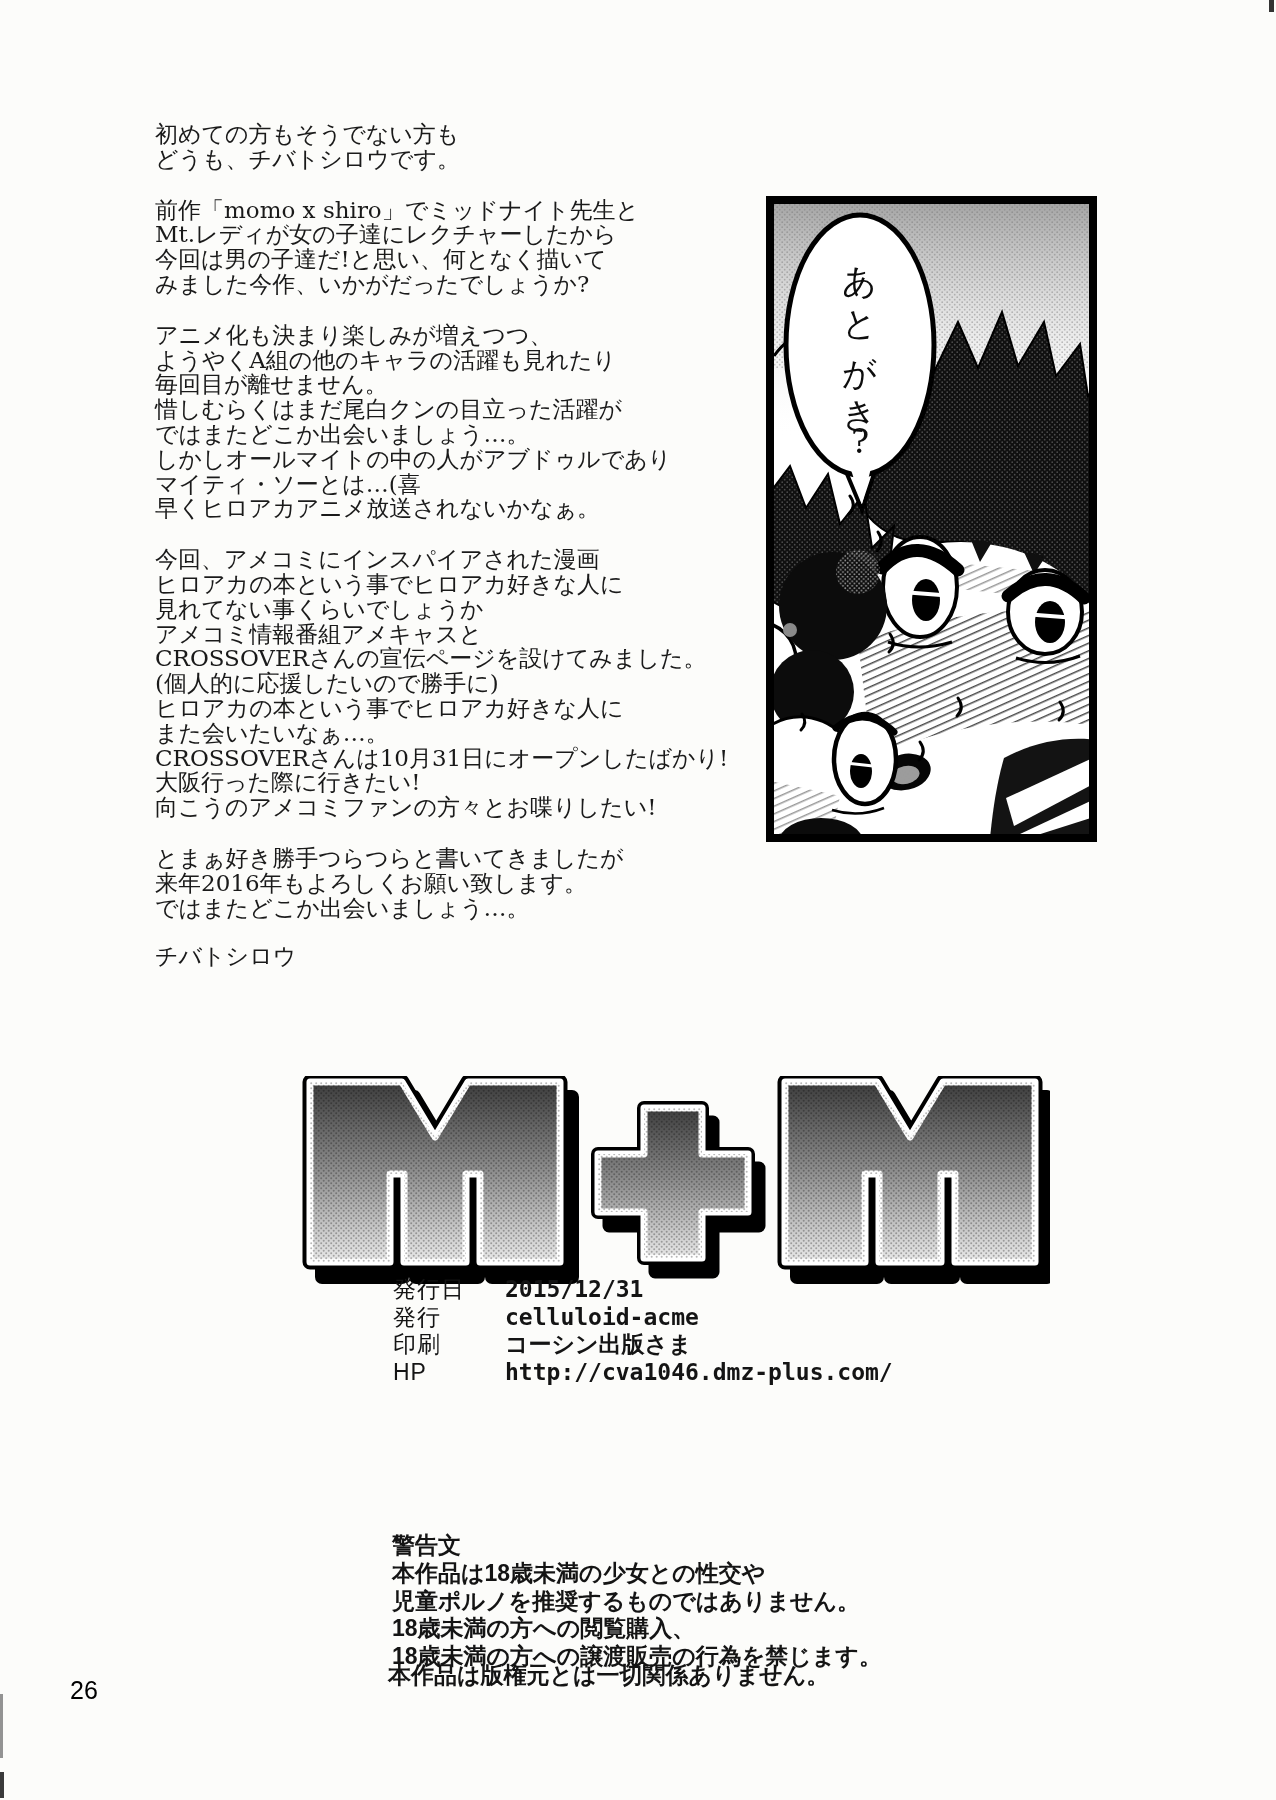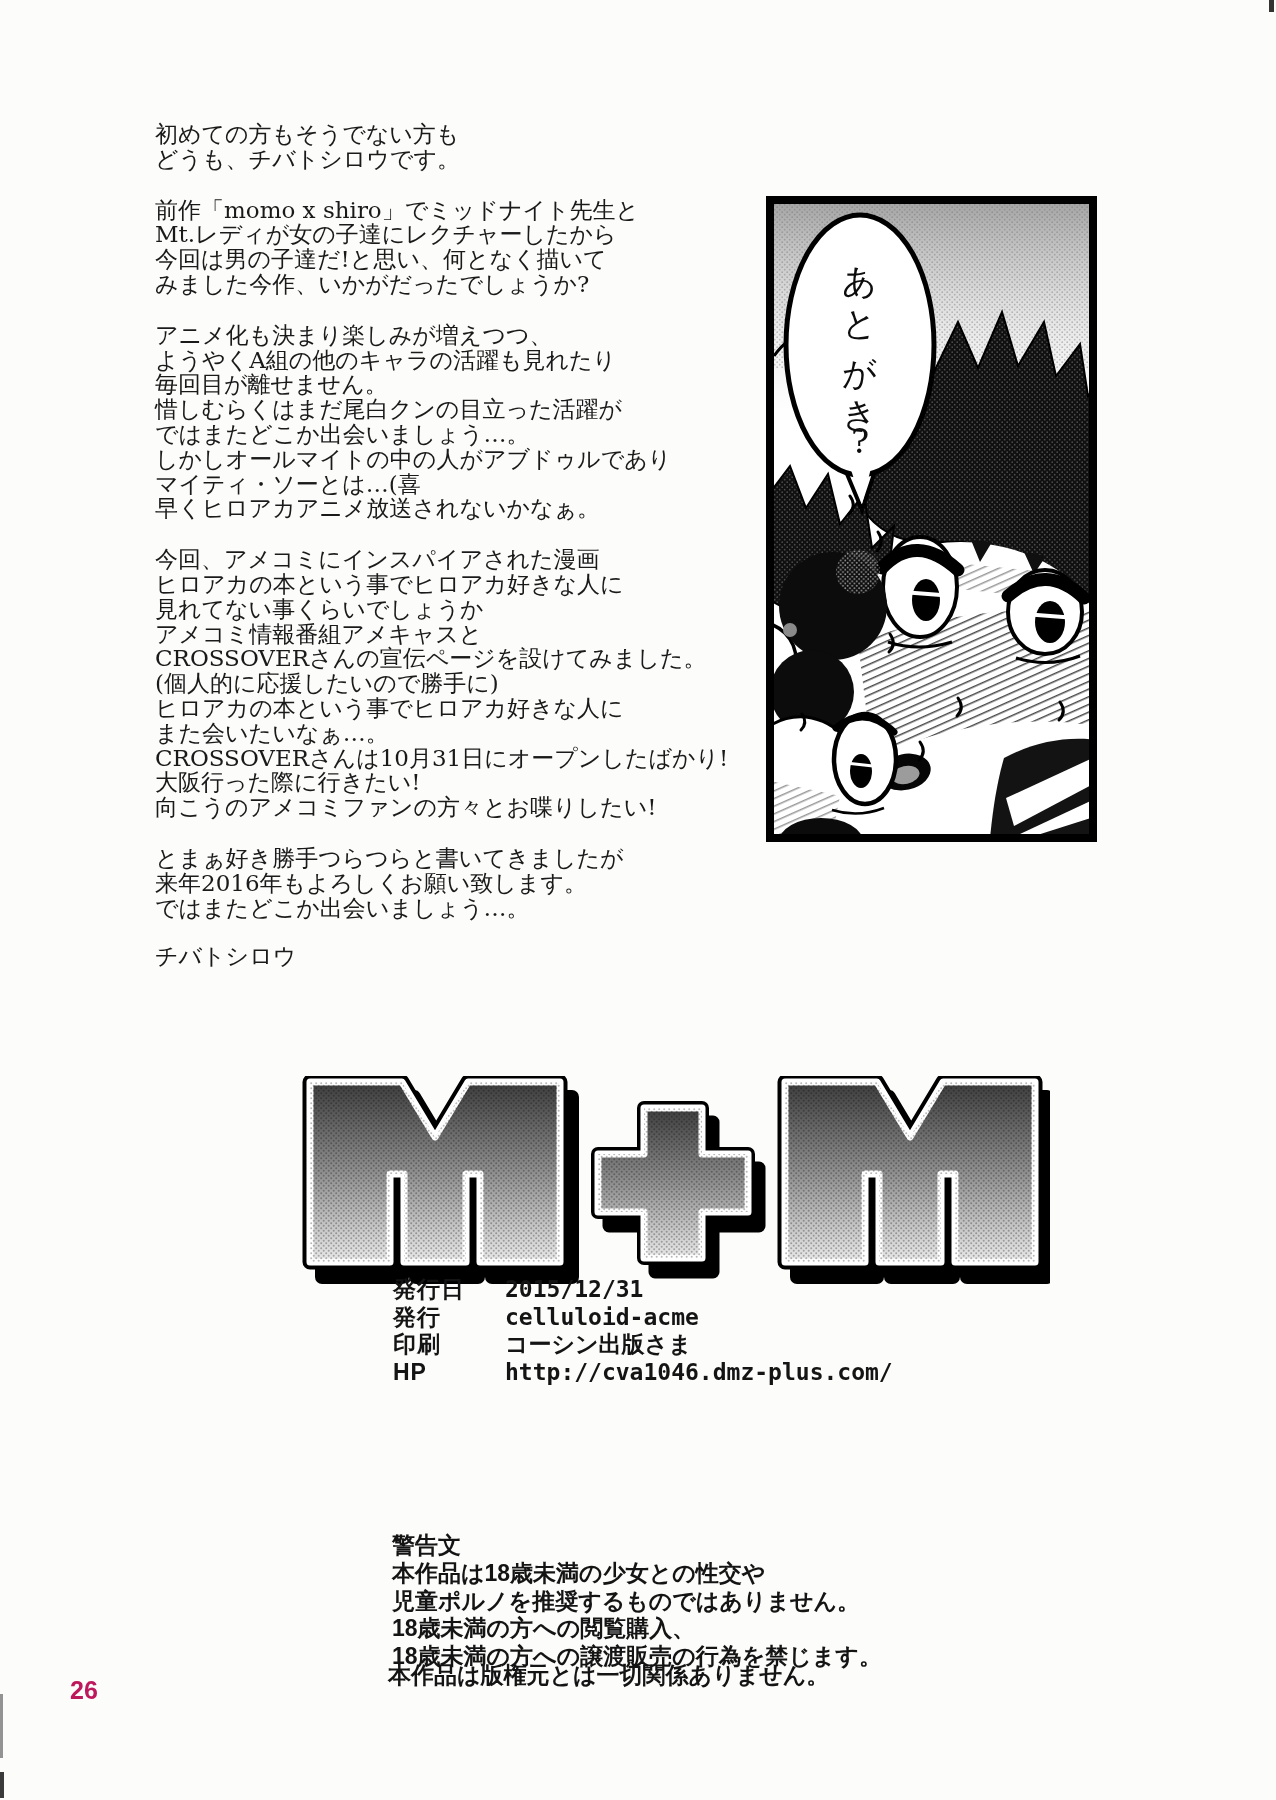--- a/index.html
+++ b/index.html
@@ -25,28 +25,28 @@
     writing-mode:vertical-rl;text-orientation:upright;
     font-family:"DejaVu Serif","Liberation Serif",serif;
     font-size:34px;line-height:46px;letter-spacing:6px;color:#0d0d0d;
     text-align:center;
   }
   
   .logo{position:absolute;left:300px;top:1076px;width:750px;height:208px;}
   
   .colophon{position:absolute;left:393px;top:1276px;font-size:23px;line-height:27.6px;}
   .colophon-row{display:flex;white-space:nowrap;}
-  .colophon-label{display:inline-block;width:112px;font-weight:700;letter-spacing:1px;}
+  .colophon-label{display:inline-block;width:112px;font-weight:400;letter-spacing:1px;}
   .colophon-value{font-family:"DejaVu Sans Mono","Liberation Mono",monospace;font-weight:700;}
   
   .warning{position:absolute;left:392px;top:1532px;font-weight:700;font-size:23px;line-height:27.8px;}
   .warn-line{white-space:nowrap;}
   .disclaimer{position:absolute;left:388px;top:1660px;font-weight:700;font-size:23px;white-space:nowrap;}
   
-  .page-number{position:absolute;left:70px;top:1676px;font-size:25px;color:#be185d;font-weight:bold;}
+  .page-number{position:absolute;left:70px;top:1676px;font-size:25px;color:#000000;}
   .speck{position:absolute;background:#333;}
   .speck-a{left:1269px;top:0;width:5px;height:12px;}
   .speck-b{left:0;top:1694px;width:3px;height:64px;background:#666;opacity:.7;}
   .speck-c{left:0;top:1772px;width:4px;height:26px;background:#3a3a3a;}
 </style>
 </head>
 <body>
 
 <div class="page">
 

